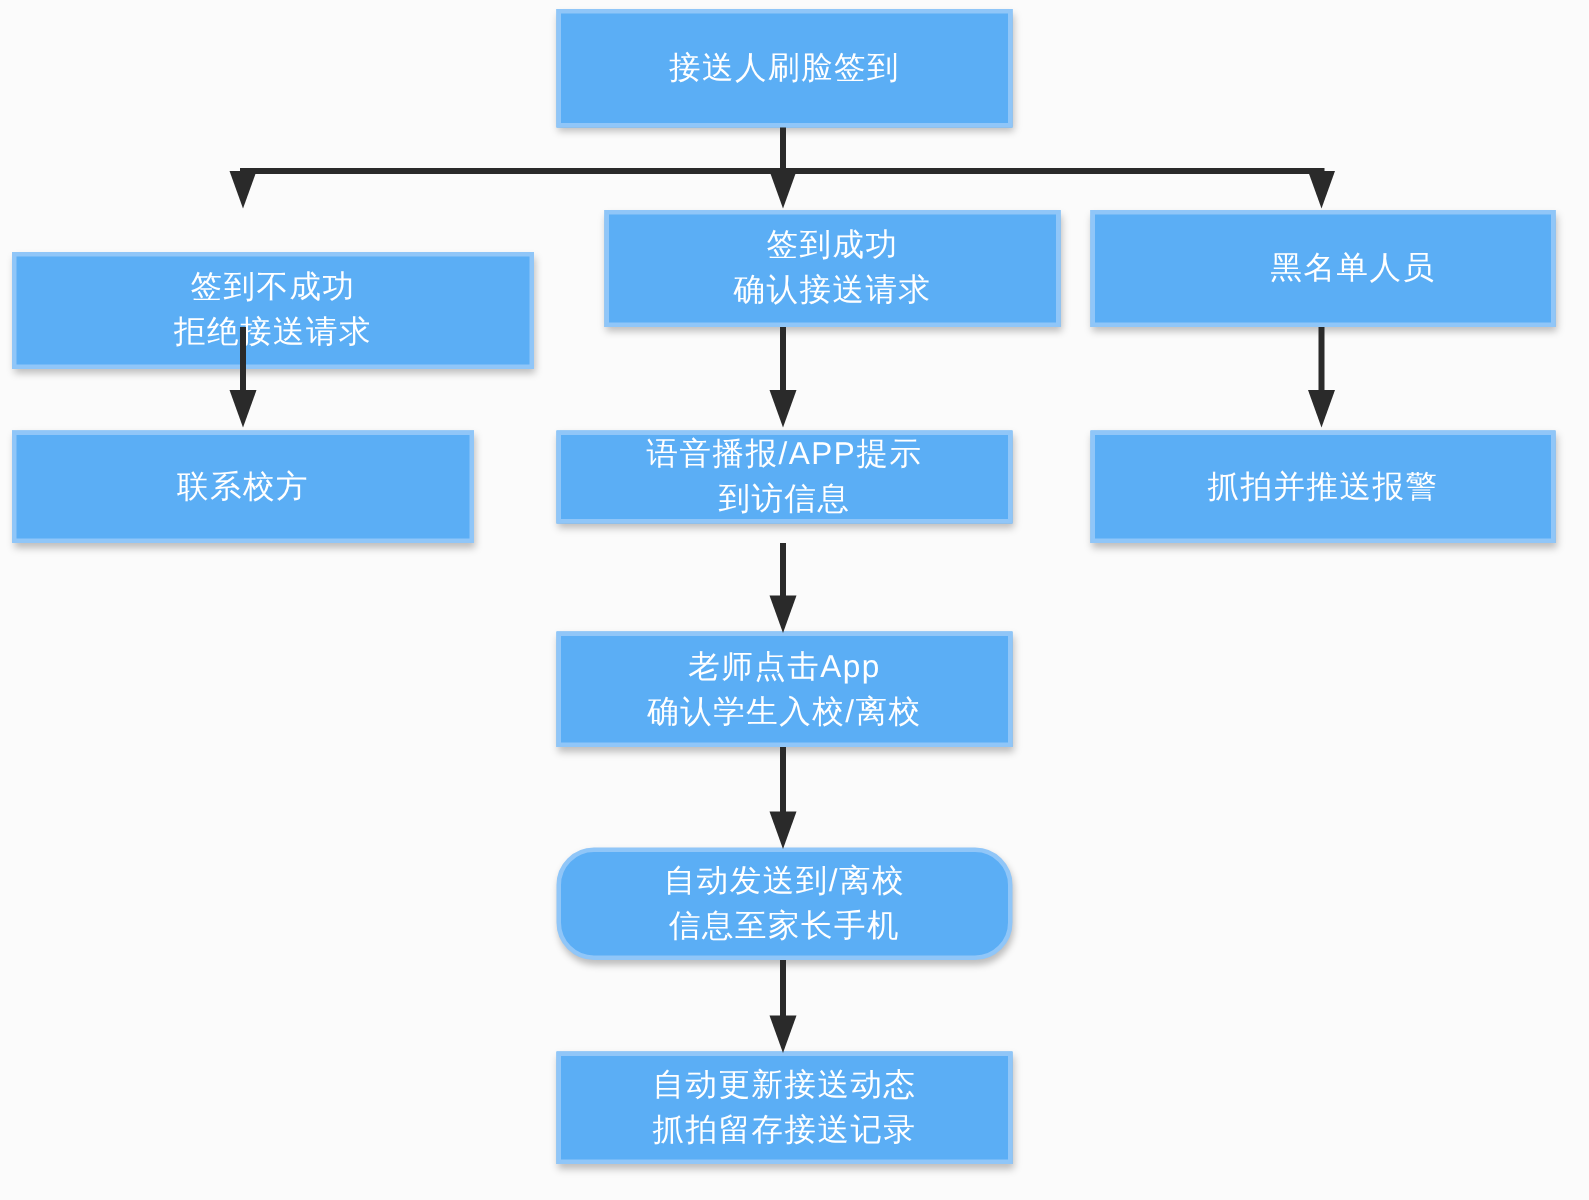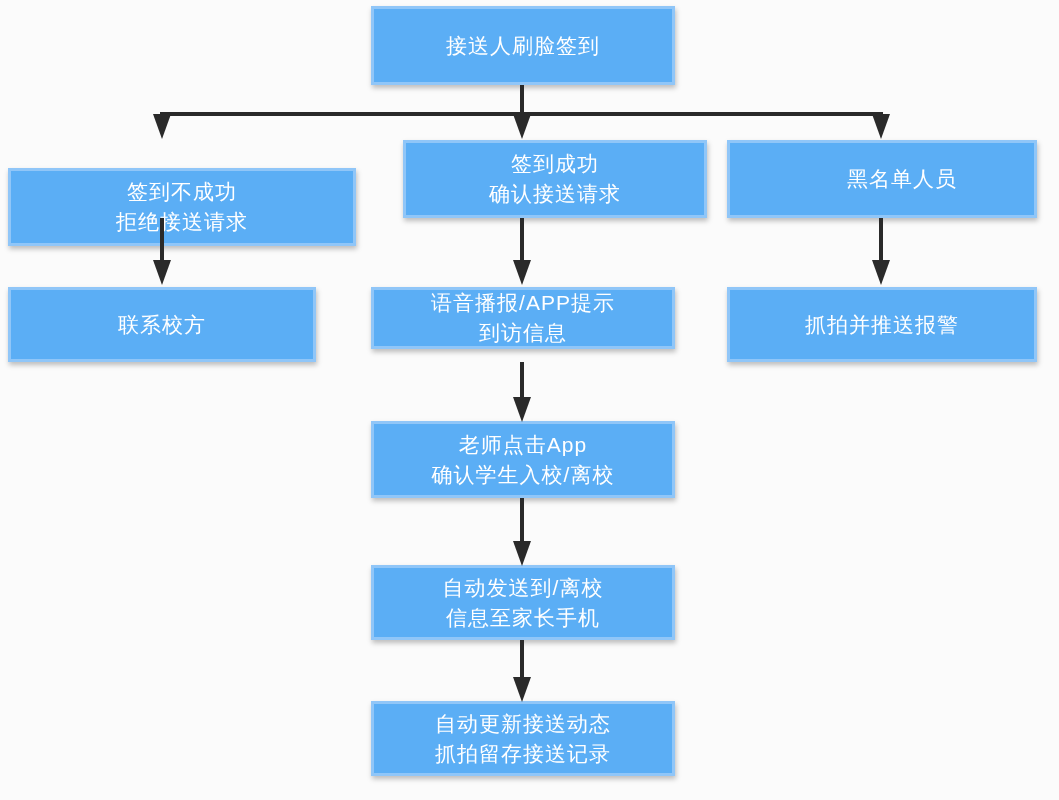--- a/index.html
+++ b/index.html
@@ -37,21 +37,21 @@
 
   
   #n-start     { left: 371px; top:   6px; width: 304px; height: 79px; }
   #n-fail      { left:   8px; top: 140px; width: 348px; height: 78px; margin-top: 28px; }
   #n-success   { left: 371px; top: 140px; width: 304px; height: 78px; margin-left: 32px; }
   #n-blacklist { left: 727px; top: 140px; width: 310px; height: 78px; padding-left: 40px; }
   #n-contact   { left:   8px; top: 287px; width: 308px; height: 75px; }
   #n-broadcast { left: 371px; top: 287px; width: 304px; height: 62px; }
   #n-alarm     { left: 727px; top: 287px; width: 310px; height: 75px; align-items: center; }
   #n-teacher   { left: 371px; top: 421px; width: 304px; height: 77px; }
-  #n-send      { left: 371px; top: 565px; width: 304px; height: 75px; }
+  #n-send      { left: 371px; top: 565px; width: 304px; height: 75px; border-radius: 25px; }
   #n-update    { left: 371px; top: 701px; width: 304px; height: 75px; }
 
   
   .vline {
     position: absolute;
     width: 4px;
     background: var(--arrow, #2a2a2a);
   }
   .hline {
     position: absolute;

